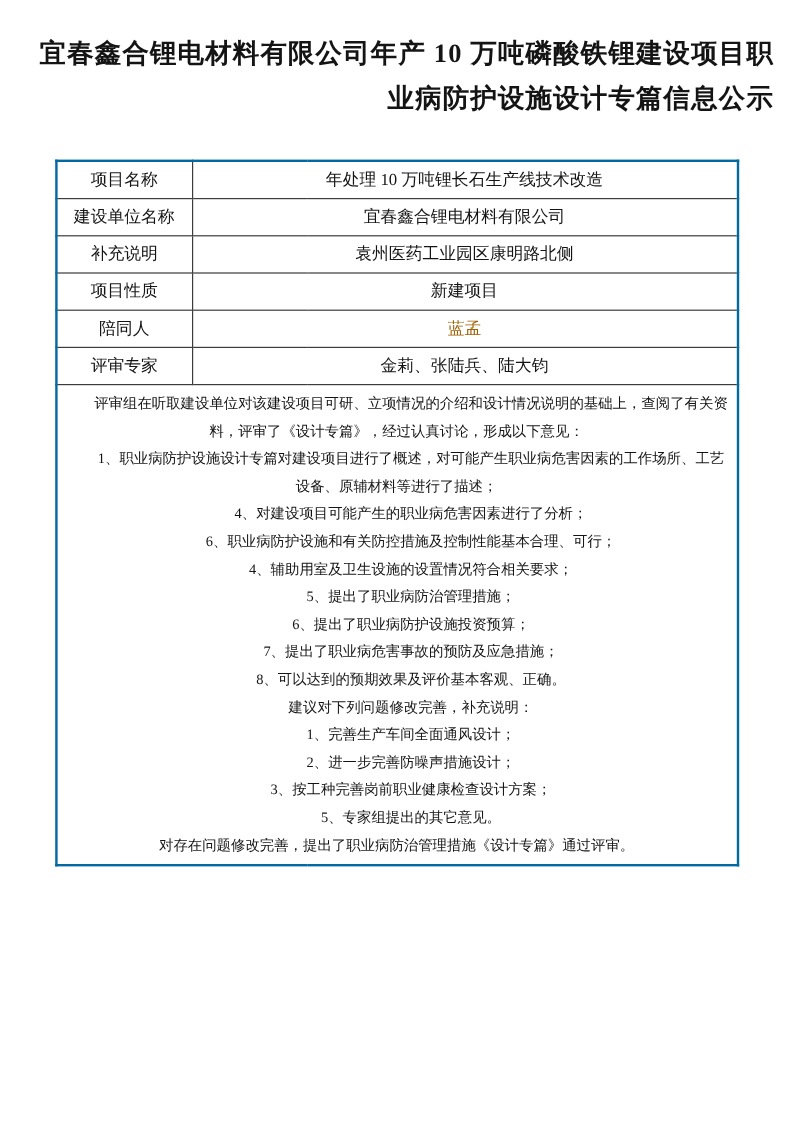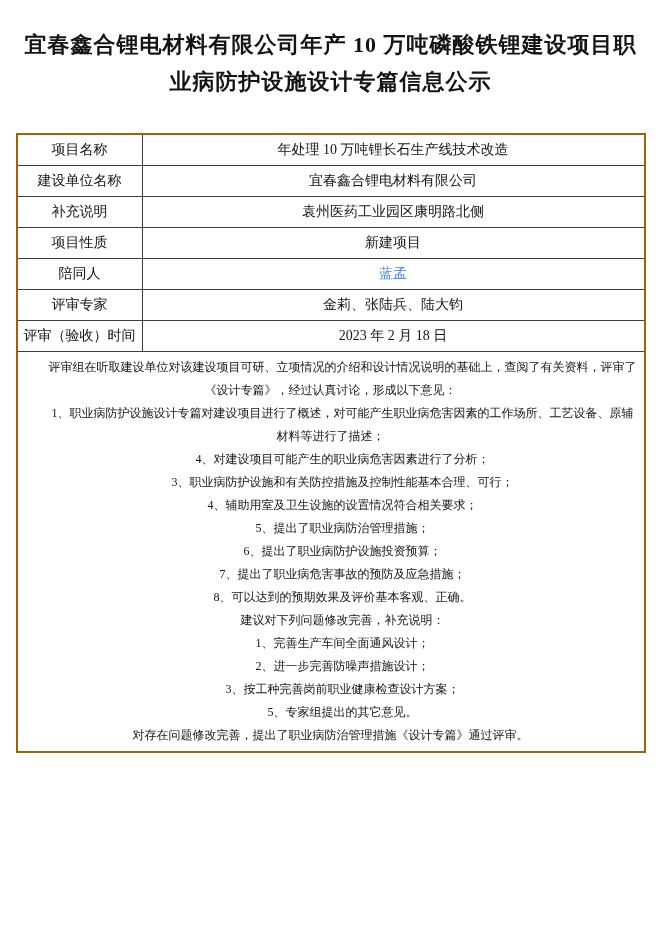--- a/index.html
+++ b/index.html
@@ -6,32 +6,32 @@
   .page{
     position:relative;
     width:661px;height:934px;
     background:#ffffff;
     font-family:"Liberation Serif","DejaVu Serif",serif;
     color:#141414;
     overflow:hidden;
   }
   .doc-title{
     margin:26px 16px 0;
-    text-align:center;
+    text-align:right;
     font-weight:bold;
     font-size:22px;
     line-height:37px;
     letter-spacing:1px;
   }
   table.info{
     border-collapse:collapse;
     table-layout:fixed;
-    width:630px;
+    width:570px;
     margin:33px auto 0;
-    border:2px solid #a16207;
+    border:2px solid #0369a1;
   }
   table.info td{
     border:1px solid #3c3c3c;
     font-size:14px;
     text-align:center;
     vertical-align:middle;
     padding:4px 6px;
     height:22px;
     overflow:hidden;
   }
@@ -75,36 +75,32 @@
       <tr>
         <td>补充说明</td>
         <td colspan="3">袁州医药工业园区康明路北侧</td>
       </tr>
       <tr>
         <td>项目性质</td>
         <td colspan="3">新建项目</td>
       </tr>
       <tr>
         <td>陪同人</td>
-        <td colspan="3" style="color: #3b82f6;">蓝孟</td>
+        <td colspan="3" style="color: #a16207;">蓝孟</td>
       </tr>
       <tr>
         <td>评审专家</td>
         <td colspan="3">金莉、张陆兵、陆大钧</td>
       </tr>
       <tr>
-        <td>评审（验收）时间</td>
-        <td colspan="3">2023 年 2 月 18 日</td>
-      </tr>
-      <tr>
         <td colspan="4" class="opinion">
           <p class="indent">评审组在听取建设单位对该建设项目可研、立项情况的介绍和设计情况说明的基础上，查阅了有关资料，评审了《设计专篇》，经过认真讨论，形成以下意见：</p>
           <p class="indent">1、职业病防护设施设计专篇对建设项目进行了概述，对可能产生职业病危害因素的工作场所、工艺设备、原辅材料等进行了描述；</p>
           <p class="indent">4、对建设项目可能产生的职业病危害因素进行了分析；</p>
-          <p class="indent">3、职业病防护设施和有关防控措施及控制性能基本合理、可行；</p>
+          <p class="indent">6、职业病防护设施和有关防控措施及控制性能基本合理、可行；</p>
           <p class="indent">4、辅助用室及卫生设施的设置情况符合相关要求；</p>
           <p class="indent">5、提出了职业病防治管理措施；</p>
           <p class="indent">6、提出了职业病防护设施投资预算；</p>
           <p class="indent">7、提出了职业病危害事故的预防及应急措施；</p>
           <p class="indent">8、可以达到的预期效果及评价基本客观、正确。</p>
           <p class="indent gap-top">建议对下列问题修改完善，补充说明：</p>
           <p class="indent">1、完善生产车间全面通风设计；</p>
           <p class="indent">2、进一步完善防噪声措施设计；</p>
           <p class="indent">3、按工种完善岗前职业健康检查设计方案；</p>
           <p class="indent">5、专家组提出的其它意见。</p>

